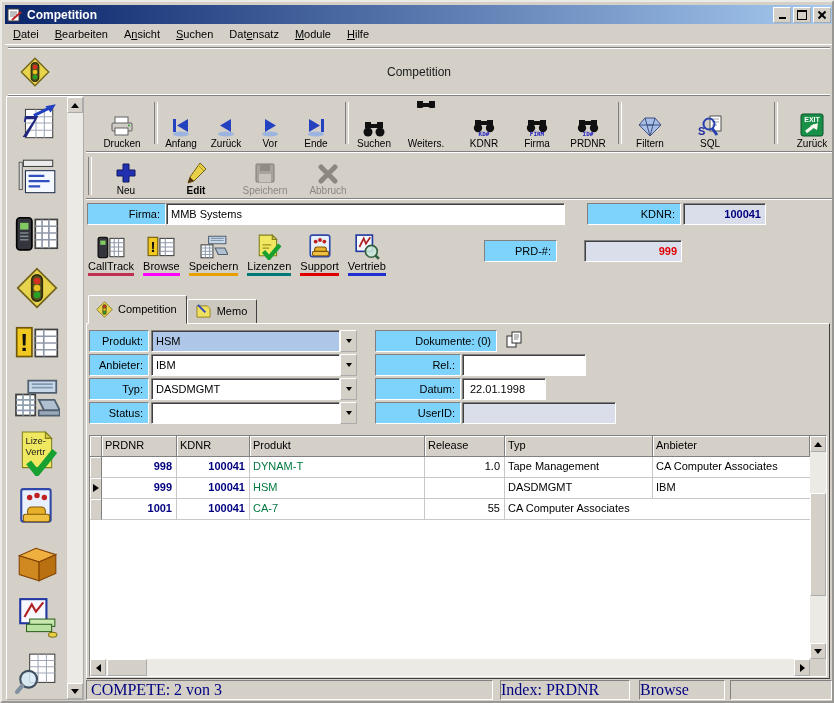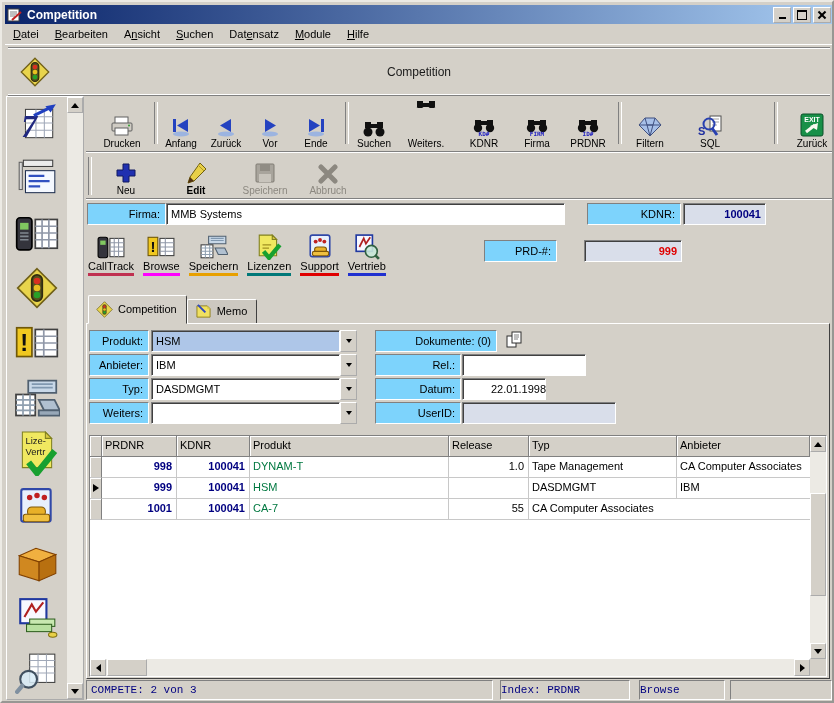--- a/index.html
+++ b/index.html
@@ -90,34 +90,34 @@
   .grid{position:absolute;left:2px;top:111px;width:738px;height:242px;background:#fff;
     border:1px solid;border-color:#808080 #fff #fff #808080;box-sizing:border-box;overflow:hidden;}
   .gbody{position:absolute;left:0;top:0;right:16px;bottom:17px;overflow:hidden;background:#fff;}
   .grow{display:flex;height:21px;box-sizing:border-box;}
   .ghead .gc{background:#D4D0C8;border-right:1px solid #808080;border-bottom:1px solid #808080;
     box-shadow:inset 1px 1px 0 #fff;font-weight:normal;}
   .gc{box-sizing:border-box;padding:3px 4px 0 3px;border-right:1px solid #C8C8C8;border-bottom:1px solid #C8C8C8;
     overflow:hidden;white-space:nowrap;}
   .gc.gut{width:12px;background:#D4D0C8;border-right:1px solid #808080;box-shadow:inset 1px 1px 0 #fff;
     padding:0;display:flex;align-items:center;justify-content:center;}
-  .c1{width:75px;text-align:right;} .c2{width:73px;text-align:right;} .c3{width:199px;} 
+  .c1{width:75px;text-align:right;} .c2{width:73px;text-align:right;} .c3{width:175px;} 
   .c4{width:80px;text-align:right;} .c5{width:148px;} .c6{flex:1;border-right:none;}
   .vnum{font-weight:bold;color:var(--accent-navy,#000080);}
   .vprod{color:var(--product-green,#007840);}
   .cur-arrow{width:0;height:0;border-top:4px solid transparent;border-bottom:4px solid transparent;border-left:6px solid #000;}
   .vscroll{position:absolute;right:0;top:0;bottom:17px;width:16px;background:#ECEAE4;}
   .hscroll{position:absolute;left:0;right:16px;bottom:0;height:17px;background:#ECEAE4;}
   .thumb{position:absolute;background:#D4D0C8;border:1px outset #fff;box-sizing:border-box;cursor:pointer;}
   .corner{position:absolute;right:0;bottom:0;width:16px;height:17px;background:#D4D0C8;}
   
   .statusbar{position:absolute;left:84px;top:678px;width:746px;height:20px;}
   .spanel{position:absolute;top:0;height:20px;background:#D4D0C8;border:1px solid;
     border-color:#808080 #fff #fff #808080;box-sizing:border-box;
-    font-family:Liberation Mono, monospace;font-size:11px;color:var(--accent-navy,#000080);
+    font-family:Liberation Serif, serif;font-size:16px;color:var(--accent-navy,#000080);
     display:flex;align-items:center;}
   .spanel.center{justify-content:flex-start;}
 </style>
 </head>
 <body>
 
 <div id="window">
 
   <div class="titlebar">
     <svg width="16" height="14">
@@ -563,21 +563,21 @@
       <div class="lpanel" style="left:2px;top:54px;width:60px;height:22px;">
           <span>Typ:</span>
         </div>
       <div class="combo" style="left:64px;top:54px;width:206px;height:22px;">
         <span class="cval">DASDMGMT</span>
         <span class="cbtn">
             <span class="tri-d"></span>
           </span>
       </div>
       <div class="lpanel" style="left:2px;top:78px;width:60px;height:22px;">
-          <span>Weiters:</span>
+          <span>Status:</span>
         </div>
       <div class="combo" style="left:64px;top:78px;width:206px;height:22px;">
         <span class="cval"></span>
         <span class="cbtn">
             <span class="tri-d"></span>
           </span>
       </div>
 
       <div class="lpanel" style="left:288px;top:6px;width:122px;height:22px;">
           <span>Dokumente: (0)</span>
@@ -589,21 +589,21 @@
         </svg>
       <div class="lpanel" style="left:288px;top:30px;width:86px;height:22px;">
           <span>Rel.:</span>
         </div>
       <div class="field" style="left:375px;top:30px;width:124px;height:22px;">
           <span></span>
         </div>
       <div class="lpanel" style="left:288px;top:54px;width:86px;height:22px;">
           <span>Datum:</span>
         </div>
-      <div class="field" style="left:375px;top:54px;width:84px;height:22px;padding-left:28px;">
+      <div class="field" style="left:375px;top:54px;width:84px;height:22px;padding-left:7px;">
           <span>22.01.1998</span>
         </div>
       <div class="lpanel" style="left:288px;top:78px;width:86px;height:22px;">
           <span>UserID:</span>
         </div>
       <div class="field gray" style="left:375px;top:78px;width:154px;height:22px;">
           <span></span>
         </div>
 
       <div class="grid">

